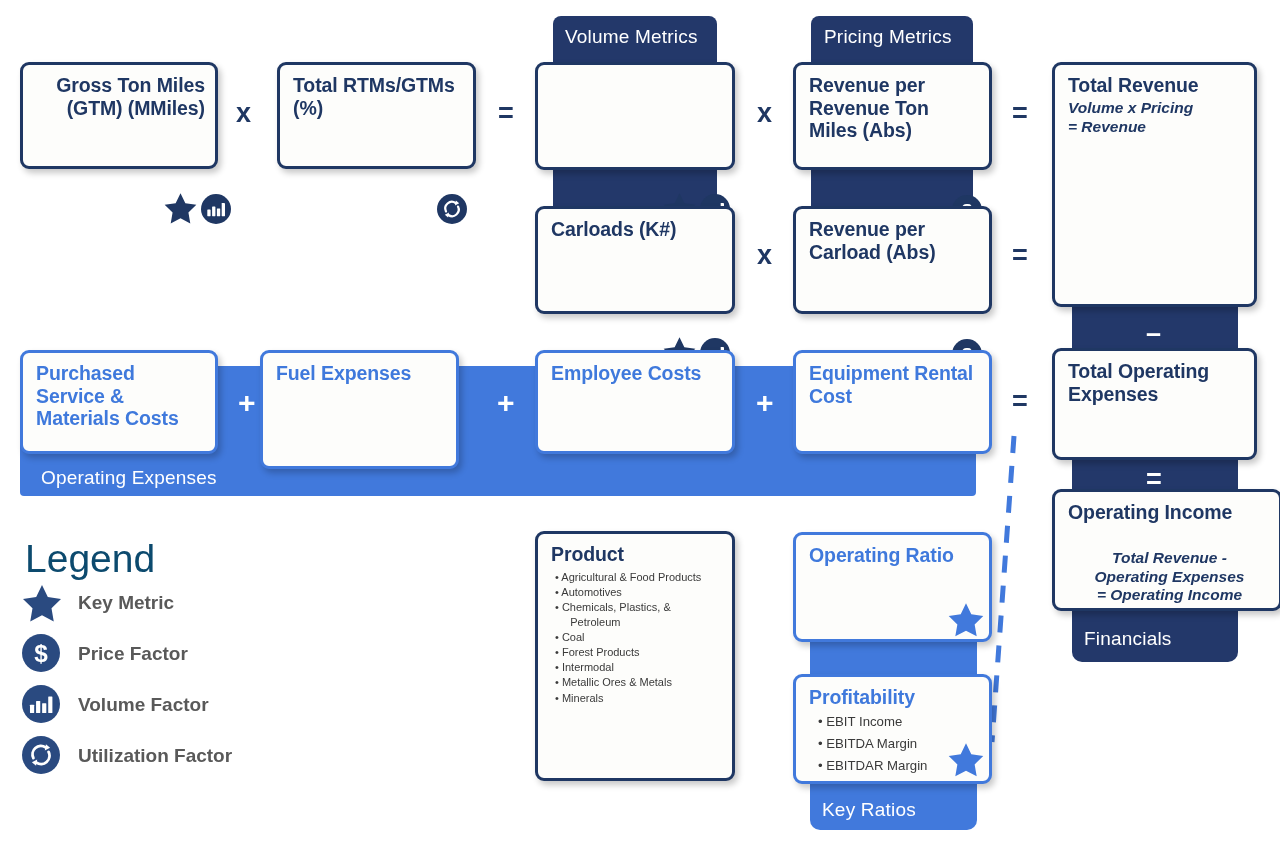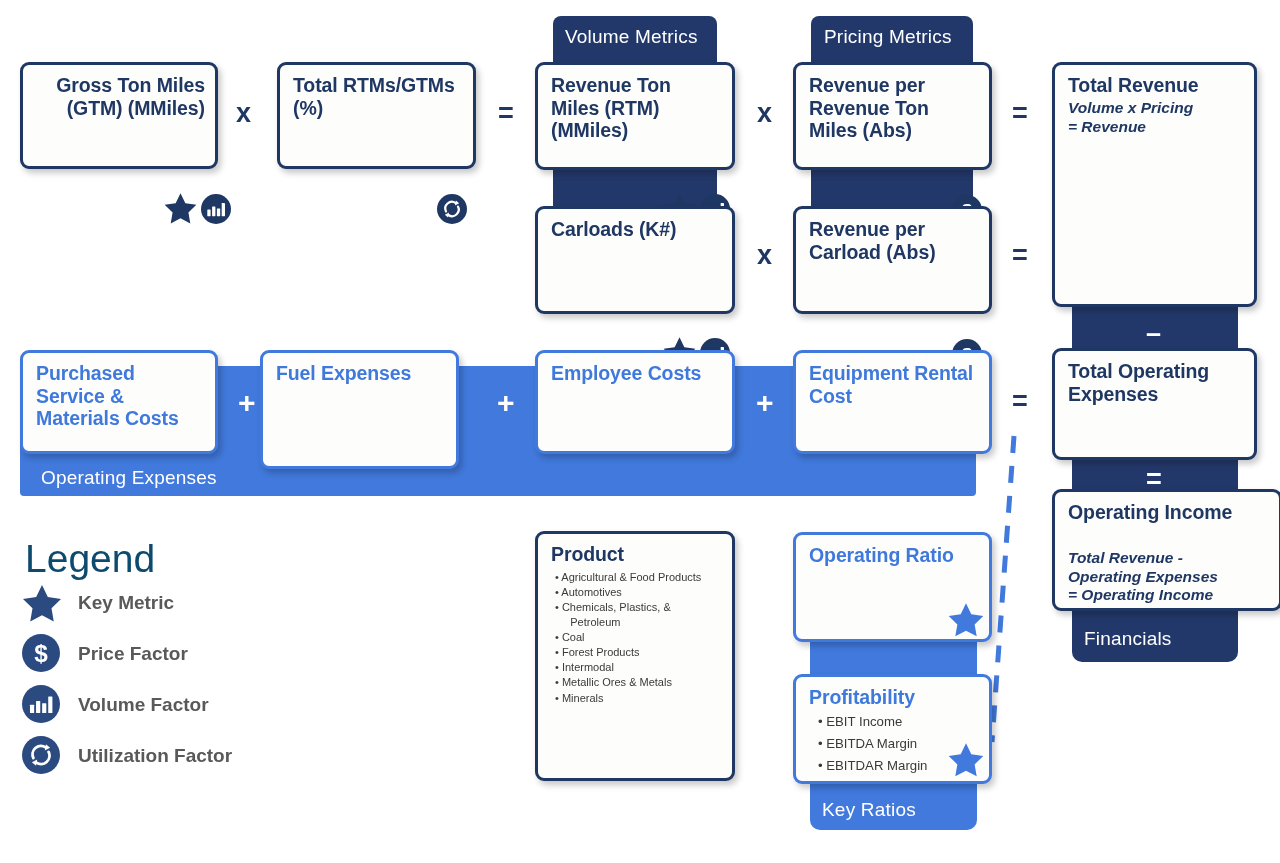--- a/index.html
+++ b/index.html
@@ -138,21 +138,20 @@
     <span class="icon" style="left:157px;top:129px;width:30px;height:30px;">
       <svg width="30" height="30" fill="#1f3763">
           <use href="#sym-refresh"></use>
         </svg>
     </span>
   </div>
 
   <div class="op" style="left:498px;top:100px;">=</div>
 
   <div class="box navy" style="left:535px;top:62px;width:200px;height:108px;">
-    <div class="box-title">Revenue Ton Miles (RTM) (MMiles)</div>
     <span class="icon" style="left:125px;top:128px;width:33px;height:32px;">
       <svg width="33" height="32" fill="#1f3763">
           <use href="#sym-star"></use>
         </svg>
     </span>
     <span class="icon" style="left:162px;top:129px;width:30px;height:30px;">
       <svg width="30" height="30" fill="#1f3763">
           <use href="#sym-bars"></use>
         </svg>
     </span>
@@ -231,21 +230,21 @@
   <div class="op" style="left:1012px;top:388px;">=</div>
 
   <div class="box navy" style="left:1052px;top:348px;width:205px;height:112px;">
     <div class="box-title">Total Operating Expenses</div>
   </div>
 
   <div class="op white" style="left:1146px;top:466px;">=</div>
 
   <div class="box navy" style="left:1052px;top:489px;width:230px;height:122px;">
     <div class="box-title">Operating Income</div>
-    <div class="box-sub" style="top:57px;white-space:pre-line;">Total Revenue -
+    <div class="box-sub" style="top:57px;white-space:pre-line;text-align:center;">Total Revenue -
 Operating Expenses
 = Operating Income</div>
   </div>
 
   <svg class="dashed" width="1280" height="863">
     <path d="M1014 436 L992 742" stroke="#4179dc" stroke-width="5" stroke-dasharray="17 13" fill="none" stroke-linecap="butt"></path>
   </svg>
 
   <div class="box navy" style="left:535px;top:531px;width:200px;height:250px;">
     <div class="box-title">Product</div>

